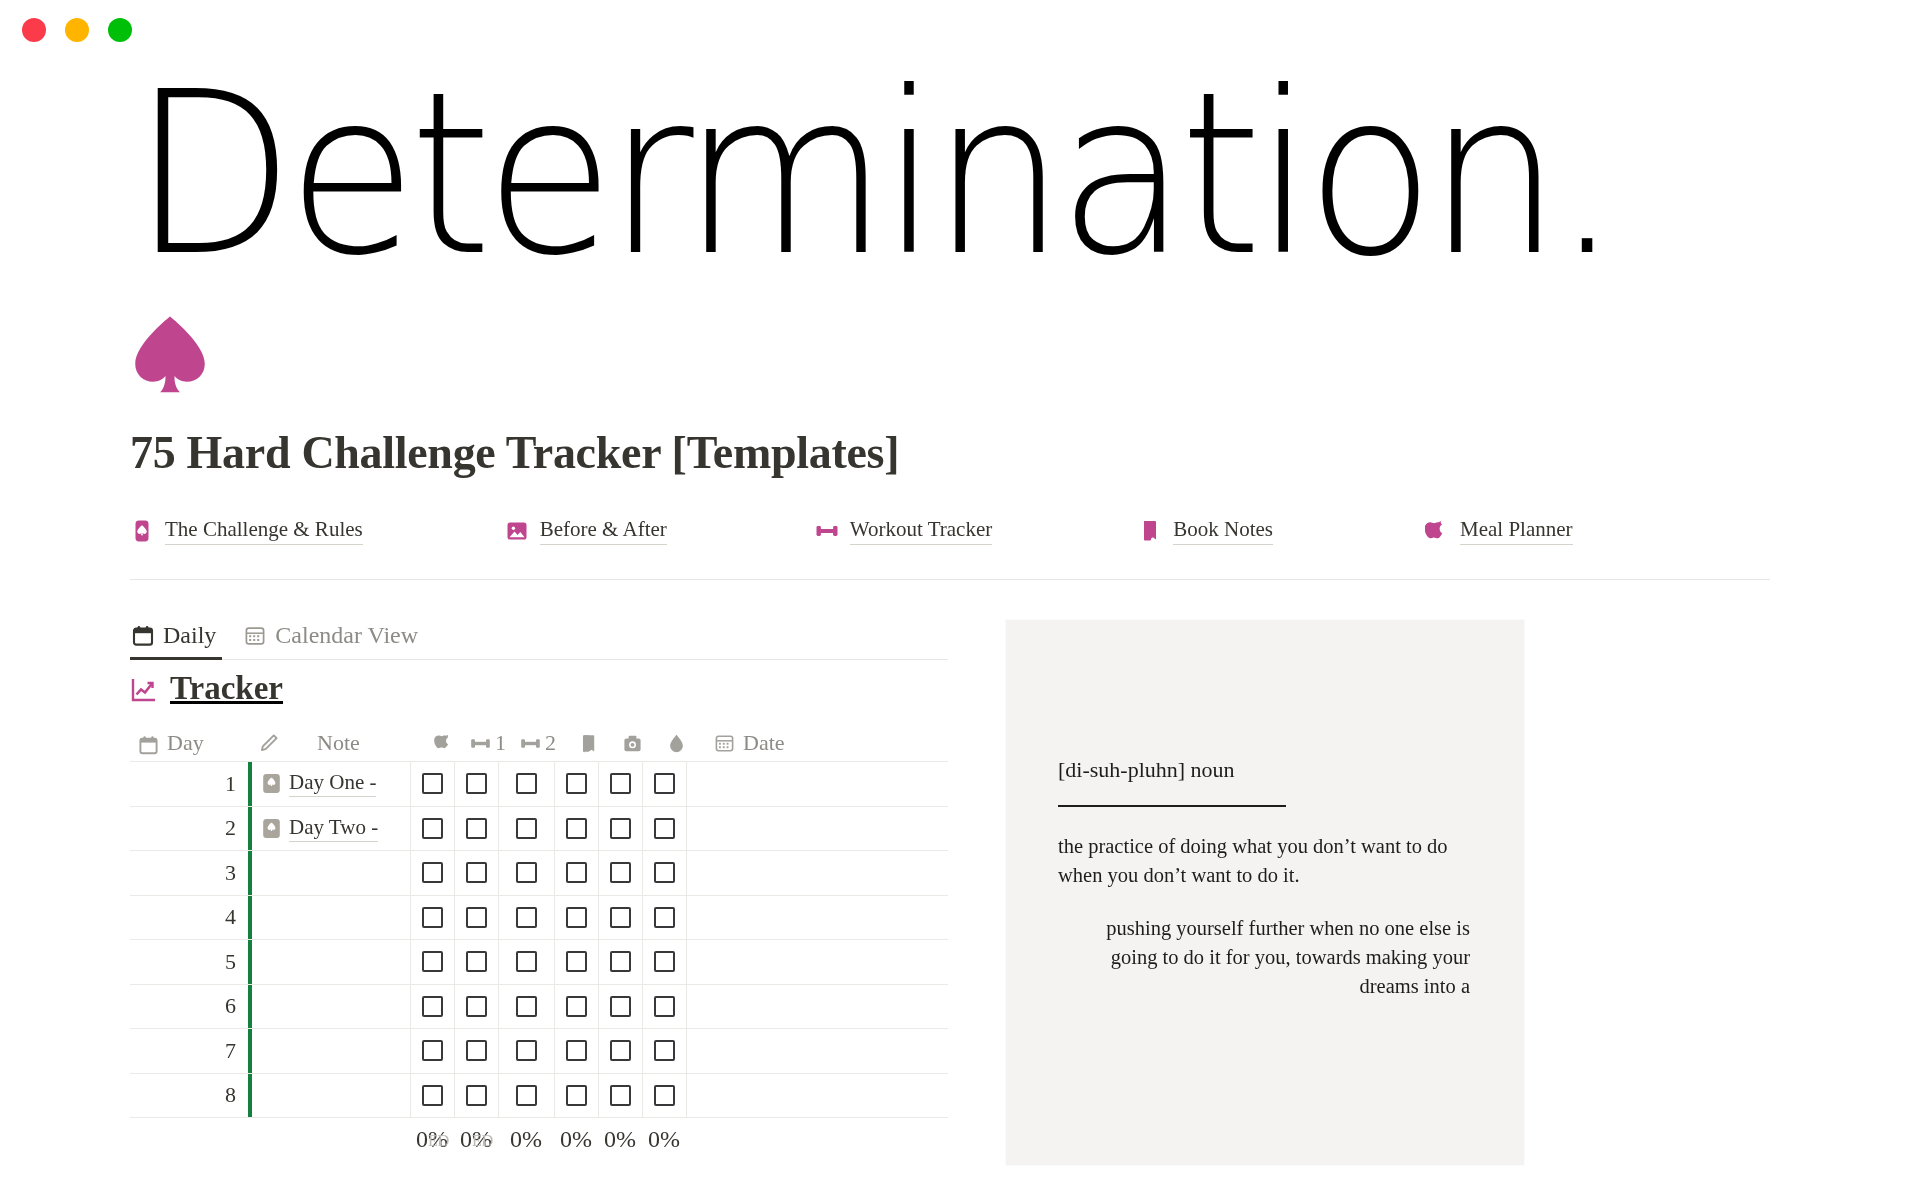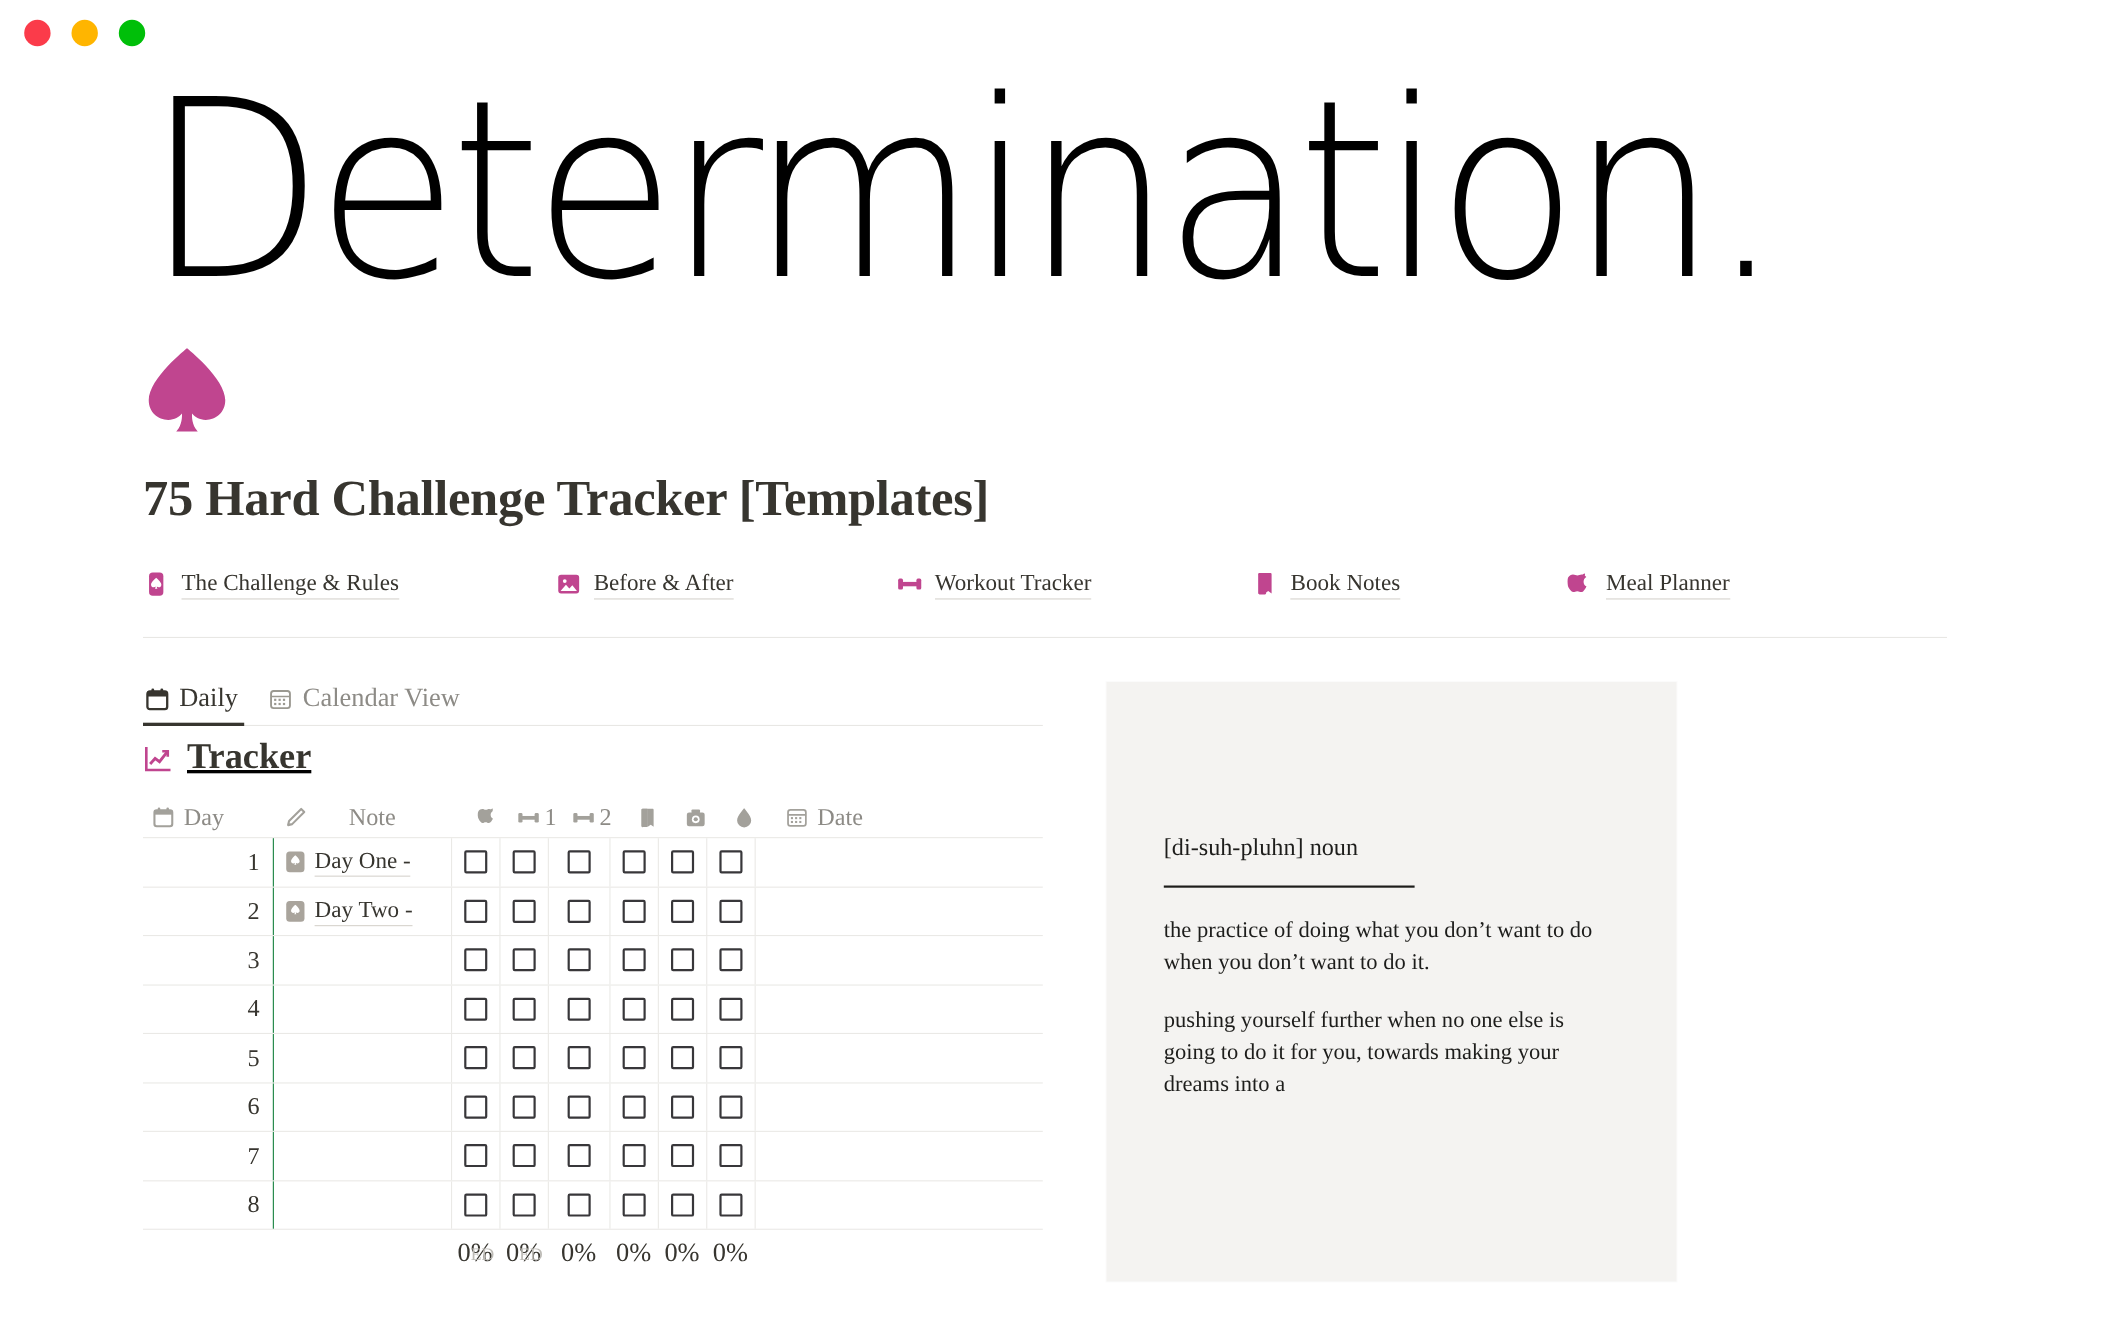--- a/index.html
+++ b/index.html
@@ -120,40 +120,40 @@
 
   
   .tbl { margin-top:18px; width:818px; }
   .tbl-head { display:flex; align-items:center; height:36px; }
   .th {
     display:flex; align-items:center; gap:8px;
     font-family:"Liberation Serif", serif;
     font-size:22px; color:#8d8b86;
   }
   .th .h-icon { width:21px; height:21px; display:block; flex:0 0 21px; }
-  .th-day   { width:118px; padding-left:8px; }
+  .th-day   { width:118px; padding-left:8px;align-items:flex-end; }
   .th-note  { width:162px; padding-left:10px;gap:38px; }
   .th-check { width:44px; justify-content:center; gap:4px; }
   .th-check.wide { width:56px; }
   .th-date  { width:150px; padding-left:16px; }
   .th-gapA { width:12px; }
 
   .tbl-row {
     display:flex; align-items:stretch;
     border-top:1px solid #eae9e6;
     height:44.5px;
   }
   .cell { display:flex; align-items:center; }
   .c-day {
     width:118px; justify-content:flex-end; padding-right:12px;
     font-size:22px; color:#37352f; font-family:"Liberation Serif", serif;
   }
   .c-note {
     width:162px; padding-left:10px; gap:8px;
-    border-left:1px solid #15803d;
+    border-left:4px solid #15803d;
   }
   .c-note .n-icon { width:19px; height:21px; display:block; flex:0 0 19px; }
   .c-note .n-text {
     font-size:21px; color:#37352f; font-family:"Liberation Serif", serif;
     border-bottom:1px solid #d6d3cd; padding-bottom:1px; white-space:nowrap;
   }
   .c-chk {
     width:44px; justify-content:center;
     border-left:1px solid #eae9e6;
   }
@@ -212,21 +212,21 @@
     width:228px; height:2px; background:#1d1d1b;
   }
   .def-body {
     margin-top:25px;
     font-family:"Liberation Serif", serif;
     font-size:20.5px;
     line-height:1.42;
     color:#1d1d1b;
     width:412px;
   }
-  .def-body p + p { margin-top:24px; }
+  .def-body p + p { margin-top:24px;text-align:right; }
 </style>
 </head>
 <body>
 
 <div class="titlebar">
   <span class="dot red"></span>
   <span class="dot yellow"></span>
   <span class="dot green"></span>
 </div>
 

